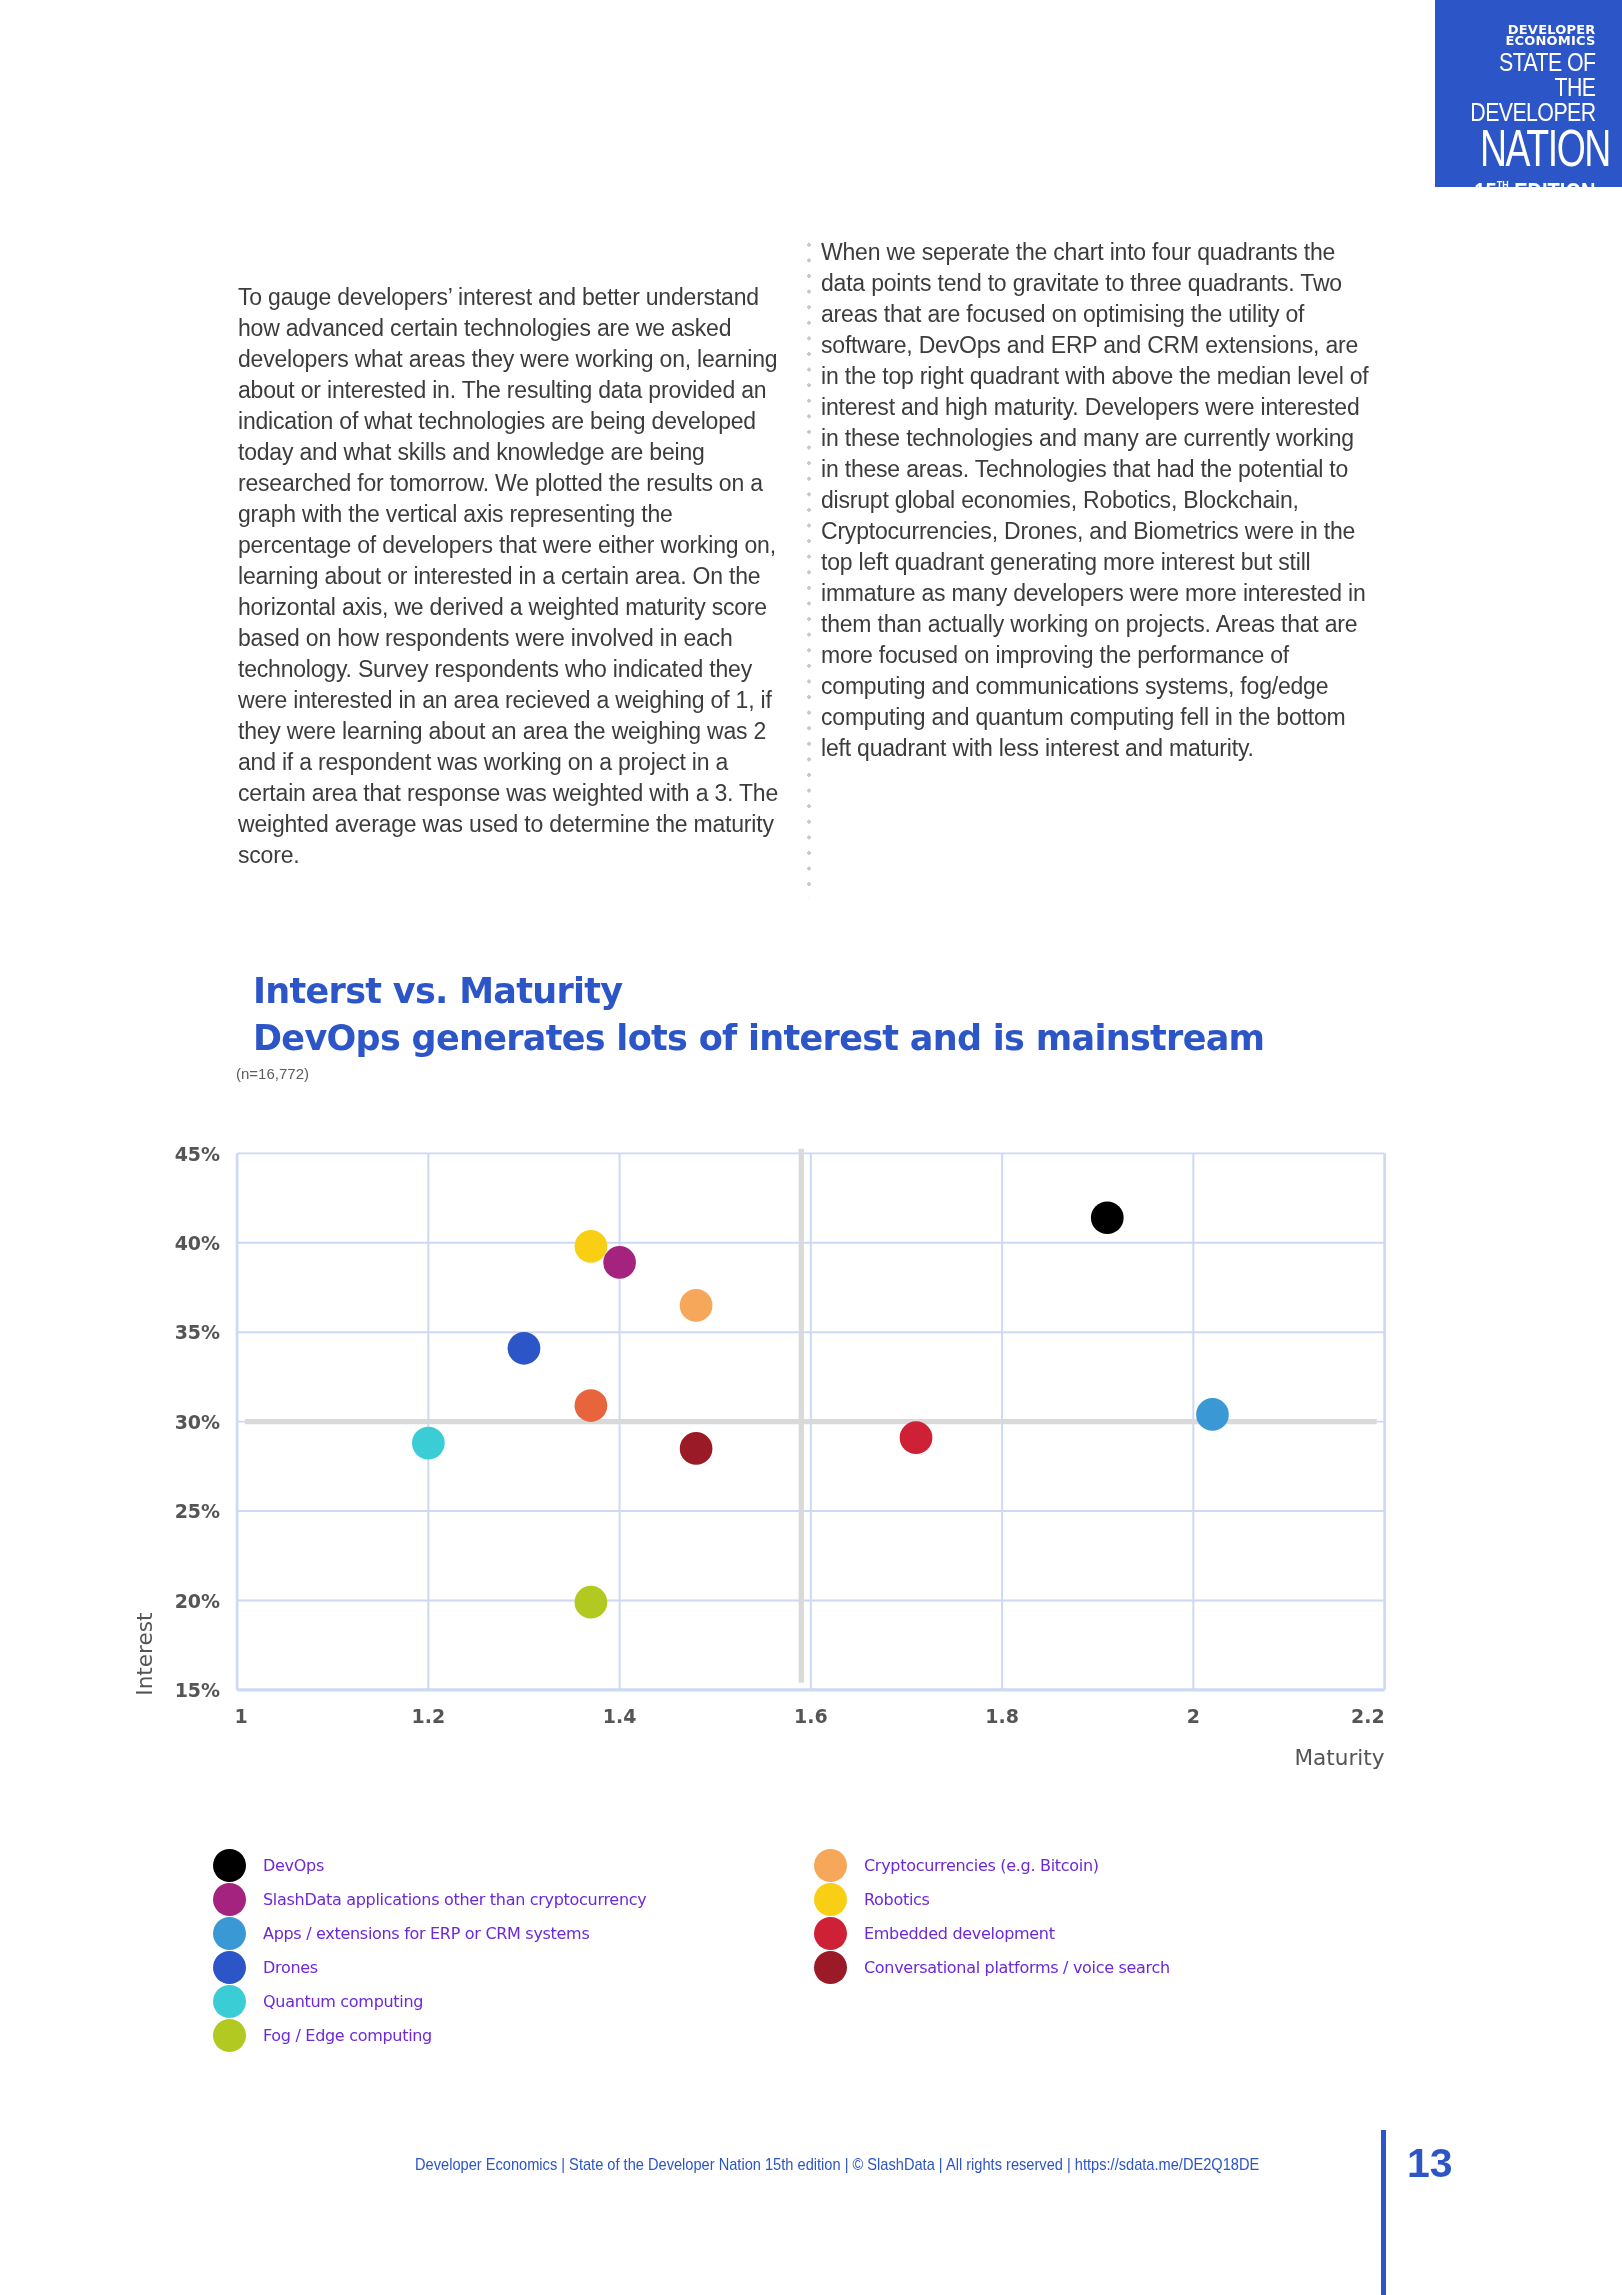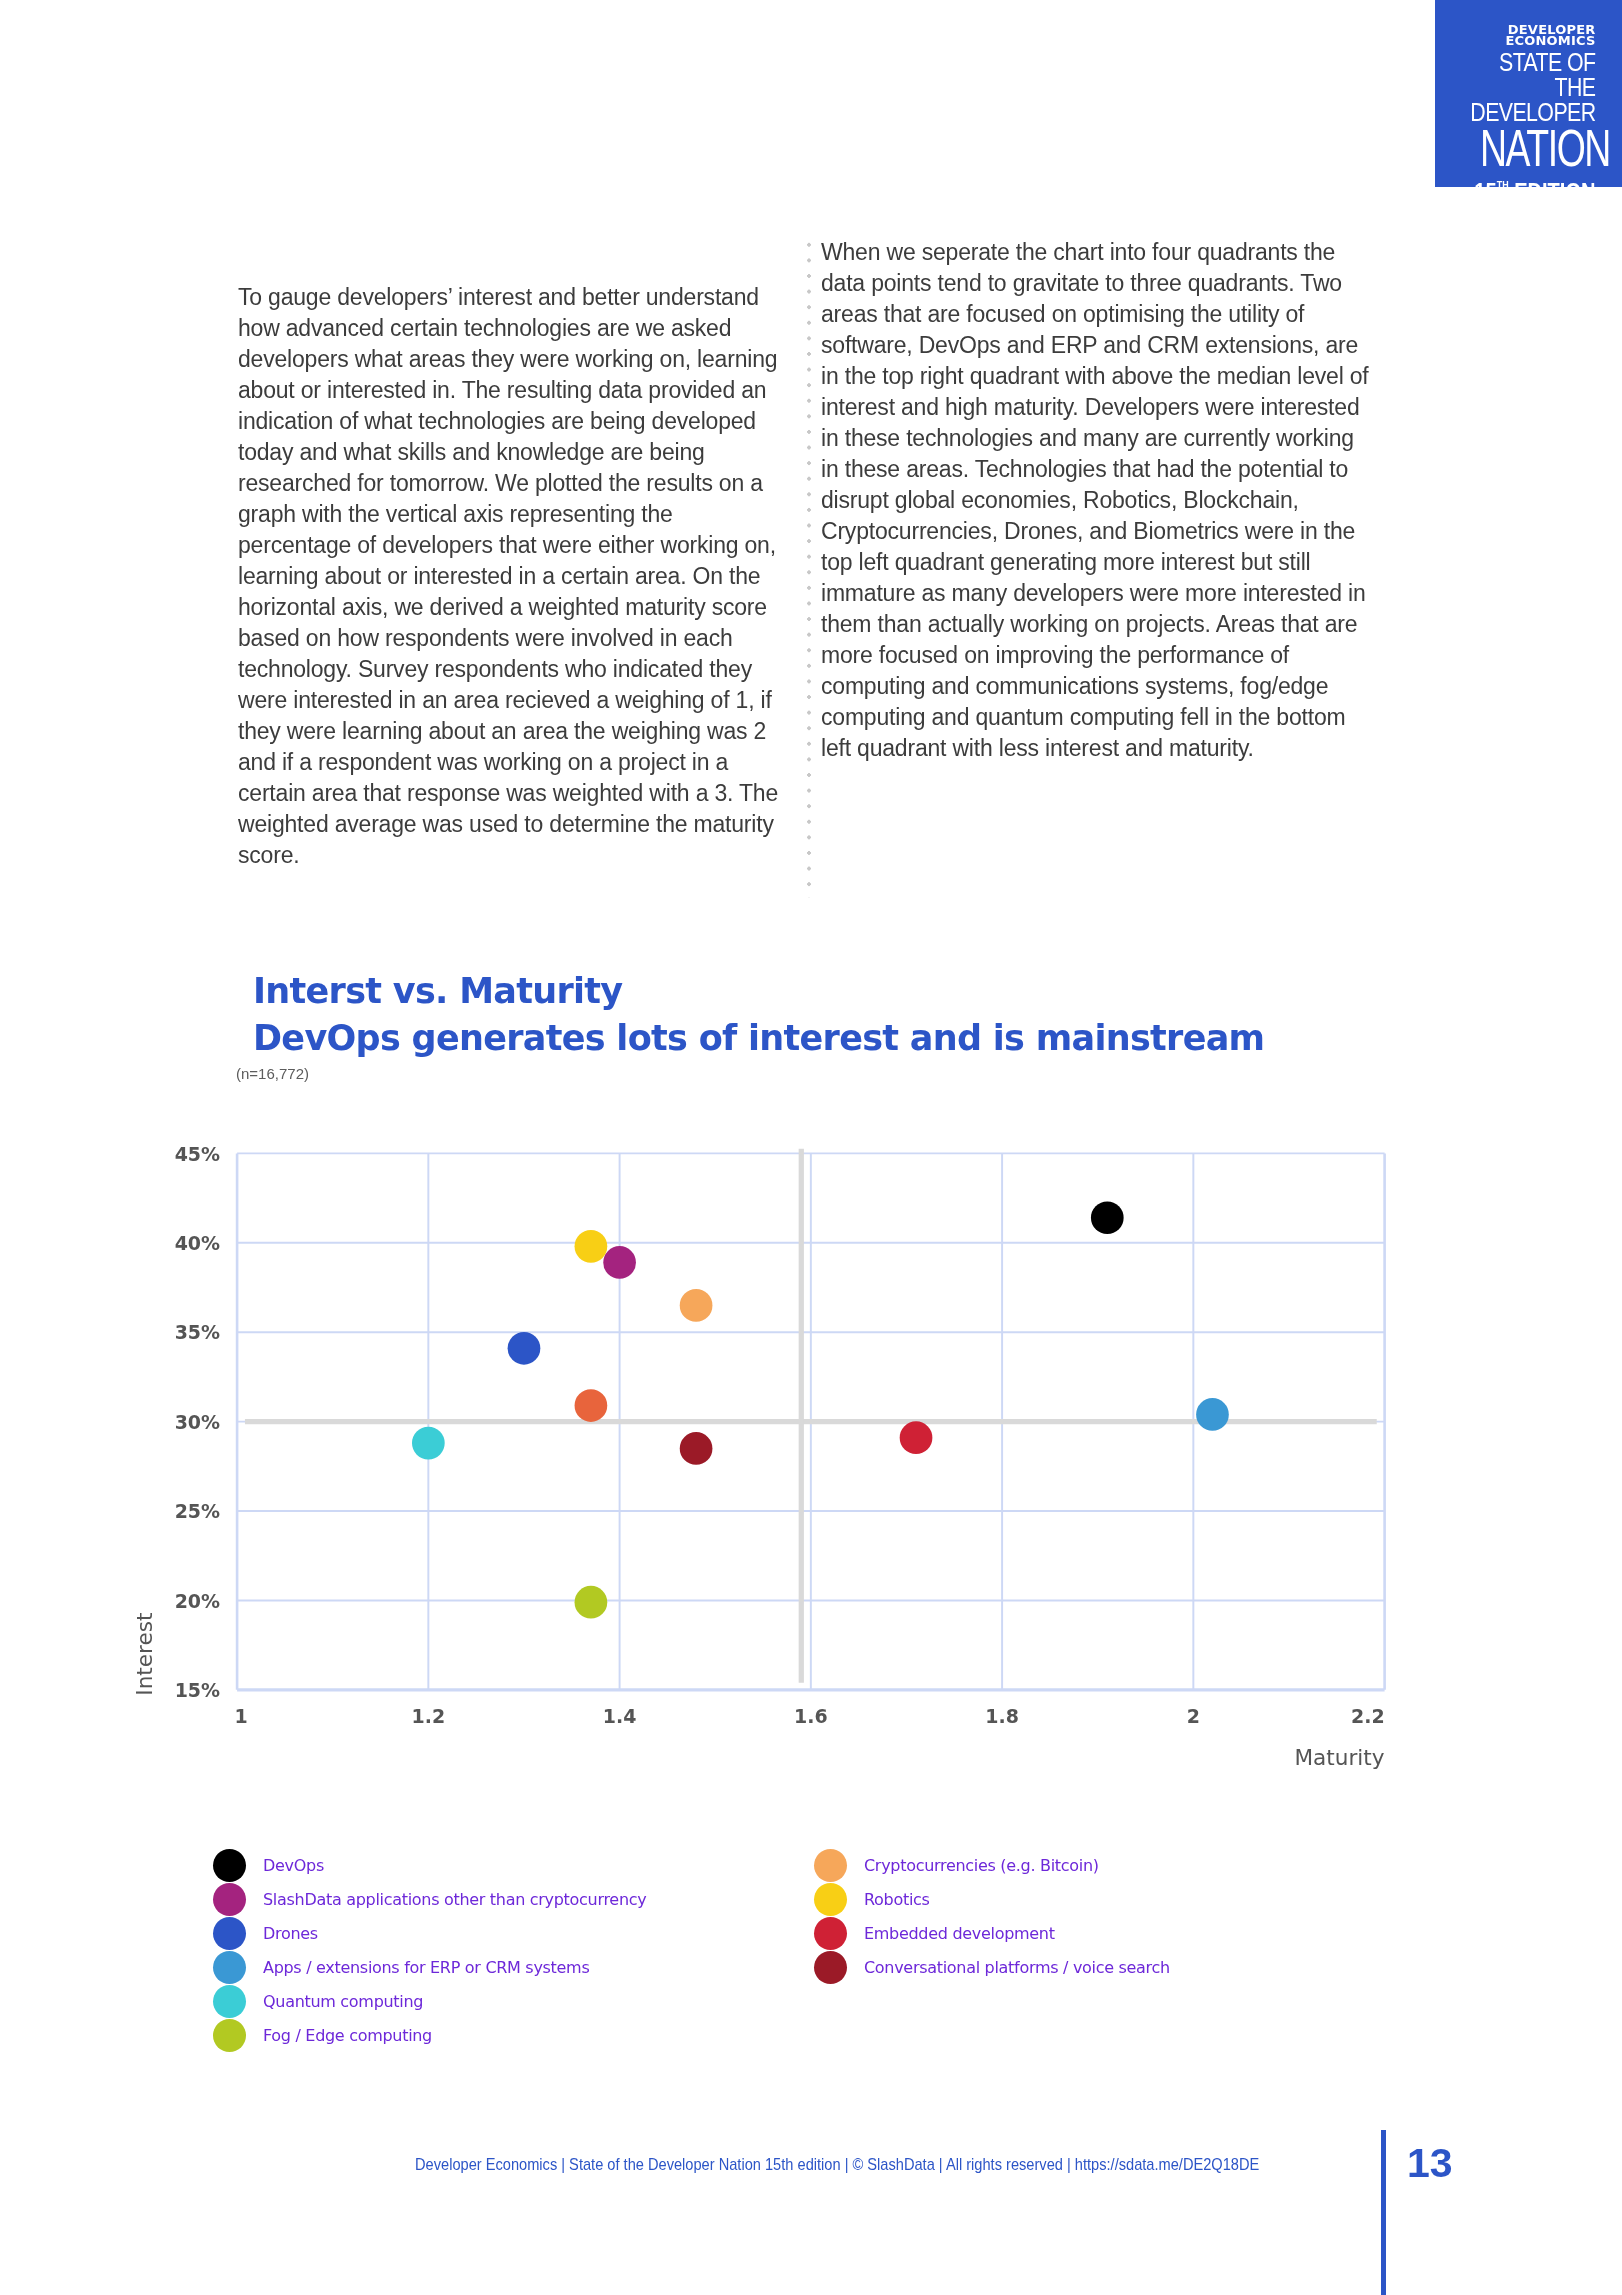--- a/index.html
+++ b/index.html
@@ -135,26 +135,26 @@
 <div class="legend legend-left" id="legend-left">
     <div class="legend-item">
       <span class="legend-swatch" style="background: rgb(0, 0, 0);"></span>
       <span class="legend-label">DevOps</span>
     </div>
     <div class="legend-item">
       <span class="legend-swatch" style="background: rgb(164, 35, 127);"></span>
       <span class="legend-label">SlashData applications other than cryptocurrency</span>
     </div>
     <div class="legend-item">
+      <span class="legend-swatch" style="background: rgb(58, 152, 212);"></span>
+      <span class="legend-label">Apps / extensions for ERP or CRM systems</span>
+    </div>
+    <div class="legend-item">
       <span class="legend-swatch" style="background: rgb(44, 85, 199);"></span>
       <span class="legend-label">Drones</span>
-    </div>
-    <div class="legend-item">
-      <span class="legend-swatch" style="background: rgb(58, 152, 212);"></span>
-      <span class="legend-label">Apps / extensions for ERP or CRM systems</span>
     </div>
     <div class="legend-item">
       <span class="legend-swatch" style="background: rgb(59, 205, 214);"></span>
       <span class="legend-label">Quantum computing</span>
     </div>
     <div class="legend-item">
       <span class="legend-swatch" style="background: rgb(178, 201, 34);"></span>
       <span class="legend-label">Fog / Edge computing</span>
     </div>
   </div>

